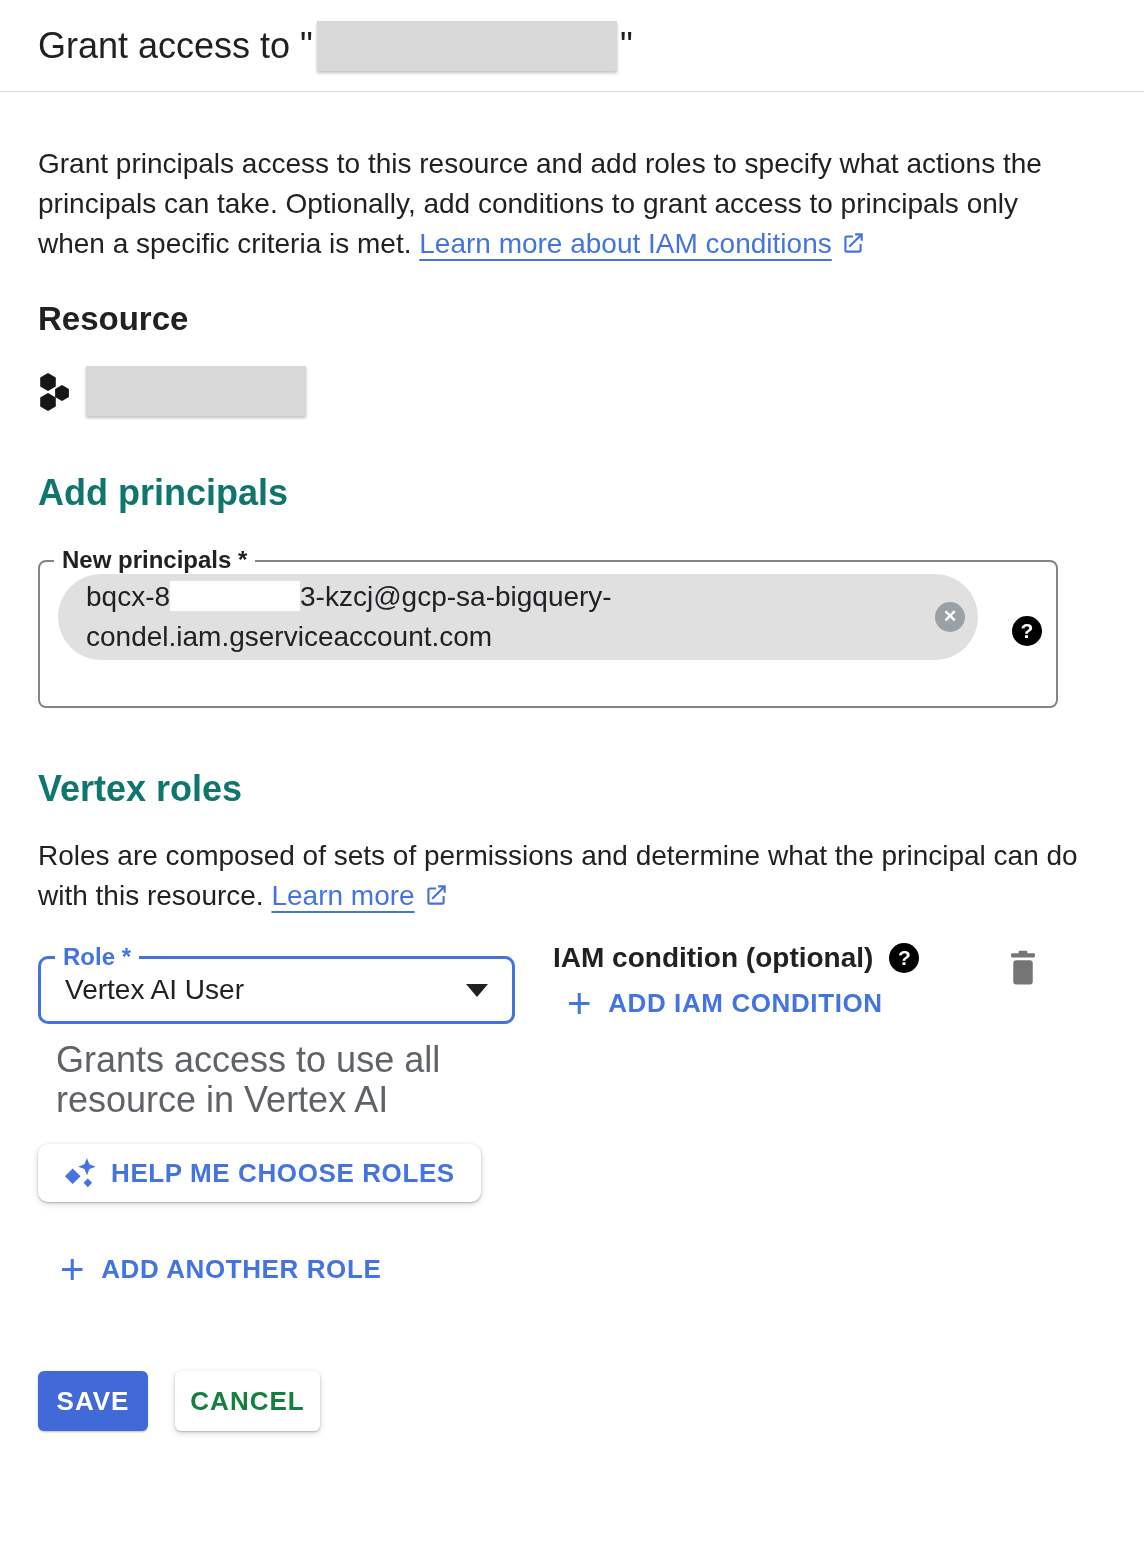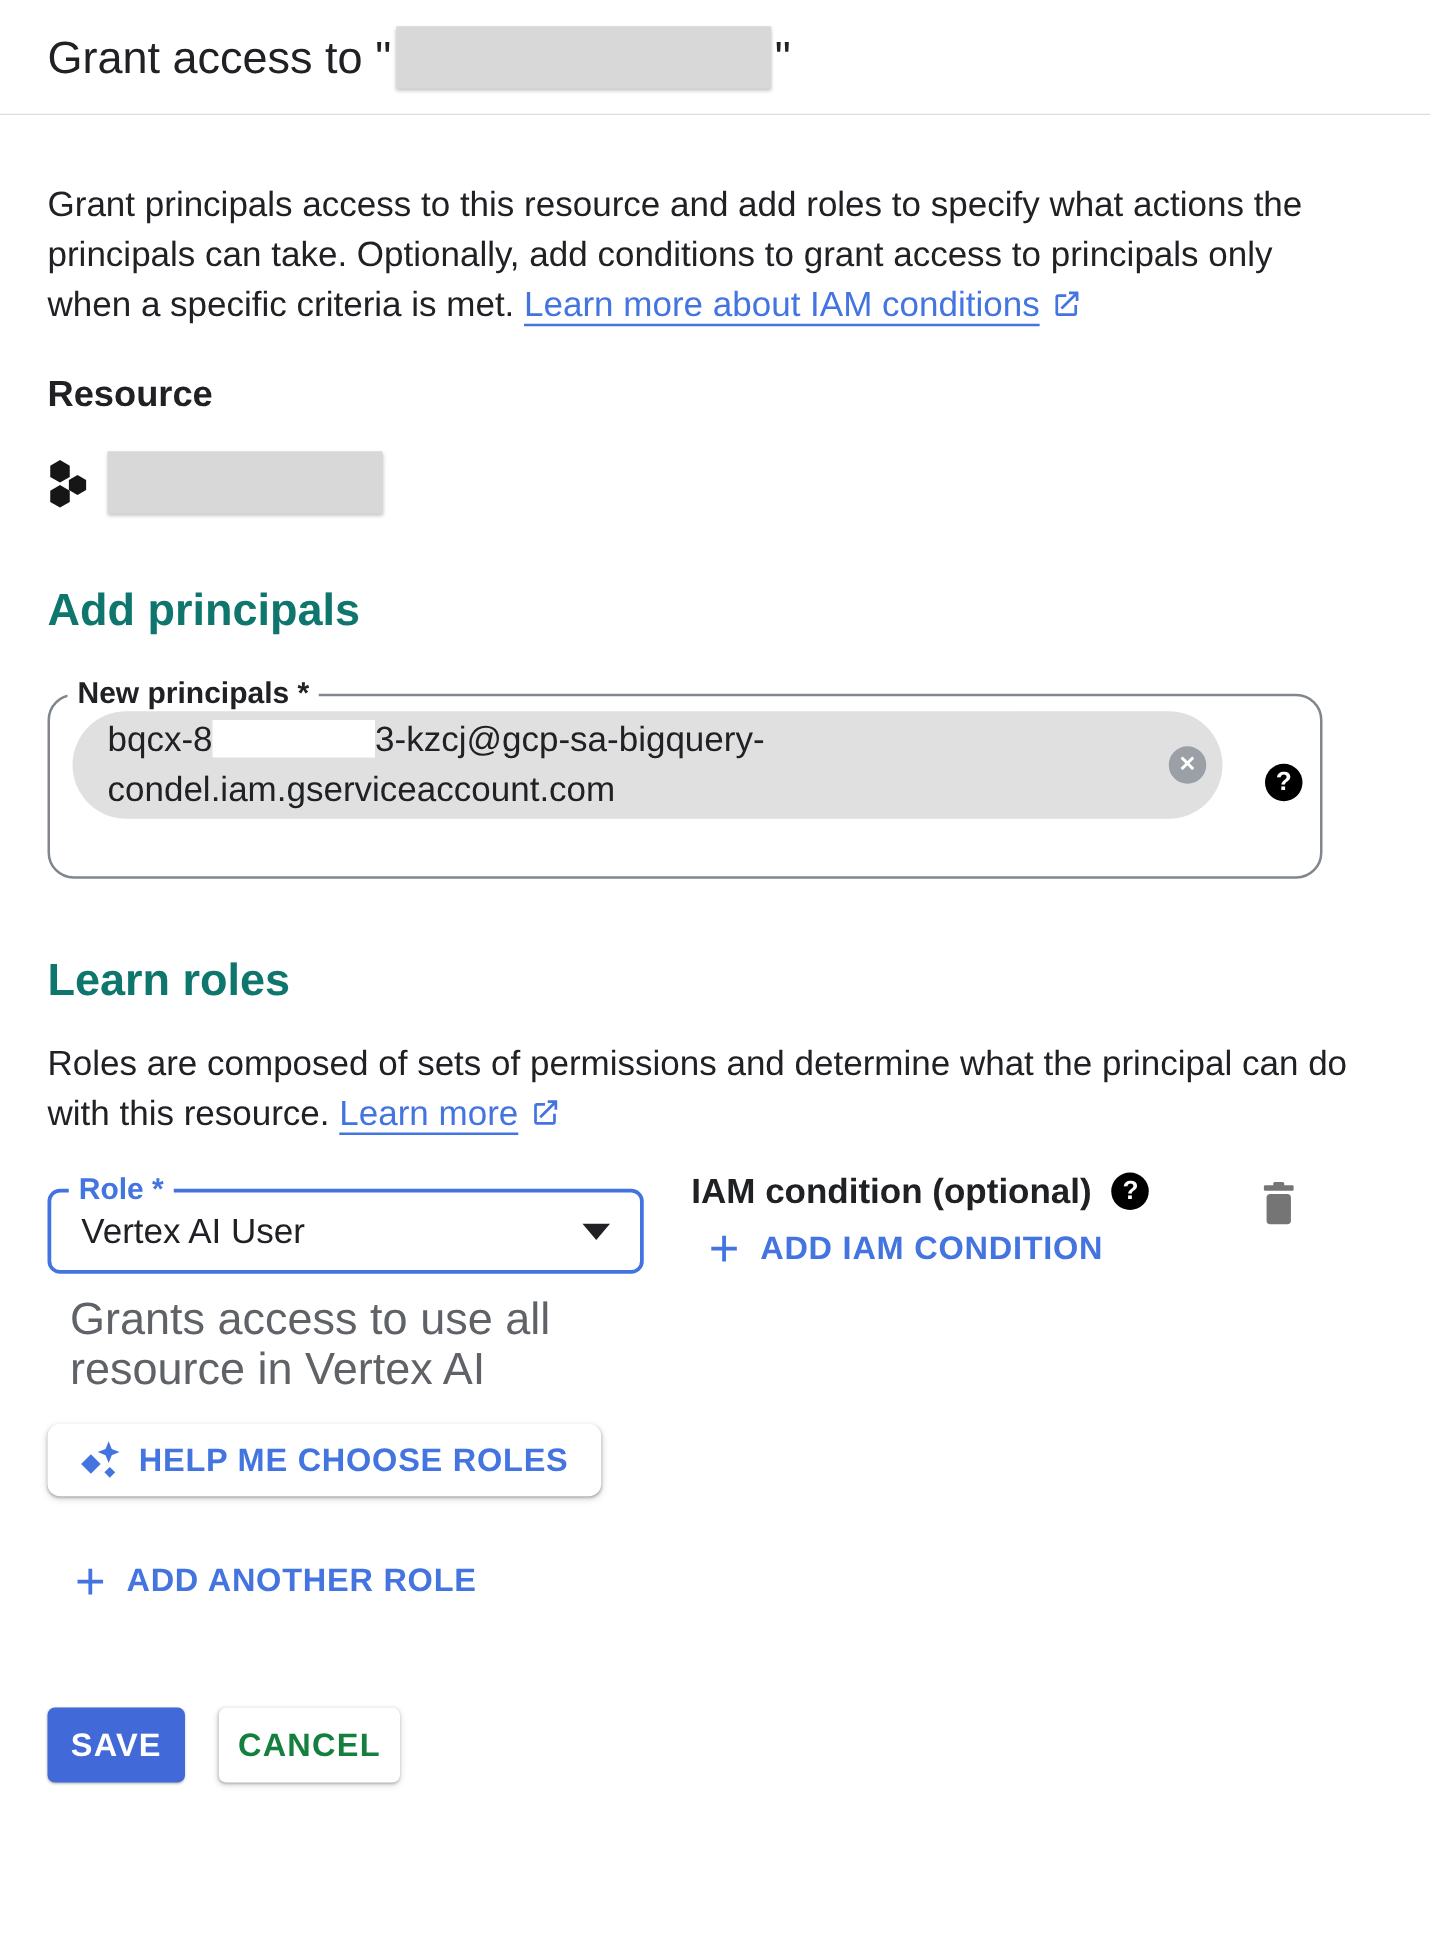--- a/index.html
+++ b/index.html
@@ -41,21 +41,21 @@
   .body-text.tight { margin-top: 26px; }
   .link {
     color: #4374e0;
     text-decoration: underline;
     text-underline-offset: 6px;
     cursor: pointer;
   }
   .ext-icon { vertical-align: -3px; margin-left: 8px; }
   .resource-label {
     margin-top: 36px;
-    font-size: 29px;
+    font-size: 33px;
     font-weight: 700;
   }
   .resource-row {
     margin-top: 28px;
     display: flex;
     align-items: center;
   }
   .resource-redact { width: 220px; height: 50px; margin-left: 14px; }
   h2 {
     font-size: 36px;
@@ -63,21 +63,21 @@
     color: #0f766e;
   }
   .h2-principals { margin-top: 56px; }
   .h2-roles { margin-top: 60px; }
   .fieldset {
     position: relative;
     margin-top: 46px;
     width: 1020px;
     height: 148px;
     border: 2px solid #80868b;
-    border-radius: 21px;
+    border-radius: 8px;
   }
   .fieldset-label {
     position: absolute;
     top: -16px;
     left: 14px;
     background: #ffffff;
     padding: 0 8px;
     font-size: 24px;
     font-weight: 700;
   }
@@ -285,21 +285,21 @@
       <div>condel.iam.gserviceaccount.com</div>
       <div class="x-circle">
           <span>✕</span>
         </div>
     </div>
     <div class="q-circle field-help">
         <span>?</span>
       </div>
   </div>
 
-  <h2 class="h2-roles">Learn roles</h2>
+  <h2 class="h2-roles">Vertex roles</h2>
 
   <p class="body-text tight">
     <span>Roles are composed of sets of permissions and determine what the principal can do with this resource.</span>
     <a class="link">Learn more</a><svg class="ext-icon" width="26" height="26" viewBox="0 0 24 24" fill="#4374e0">
         <path d="M18 19H6V7h6V5H6c-1.1 0-2 .9-2 2v12c0 1.1.9 2 2 2h12c1.1 0 2-.9 2-2v-6h-2v6zM14 3v2h3.59l-9.83 9.83 1.41 1.41L19 6.41V10h2V3h-7z"></path>
       </svg>
   </p>
 
   <div class="role-row">
     <div class="role-col">

